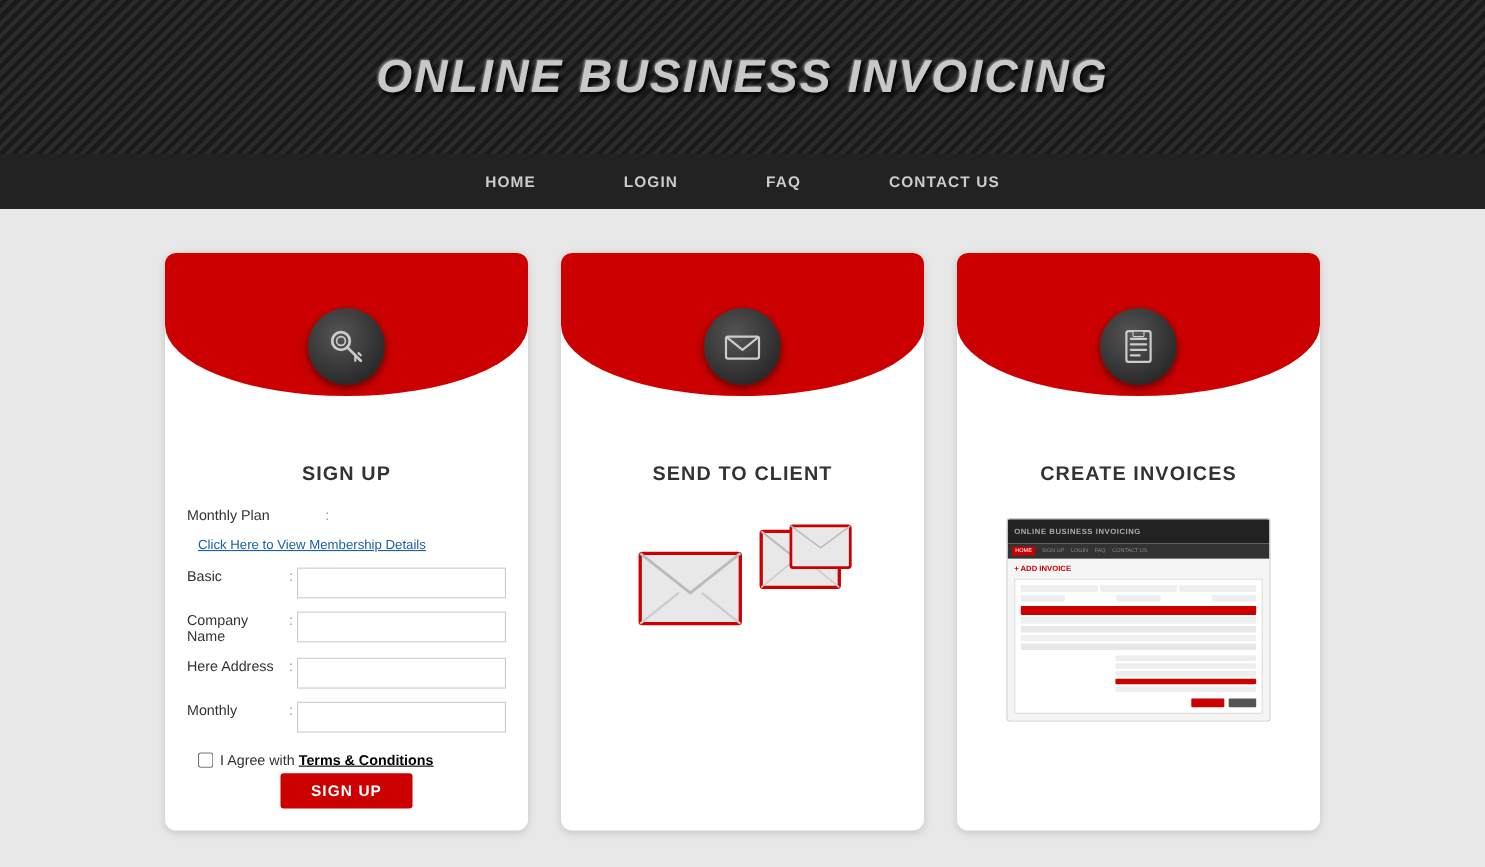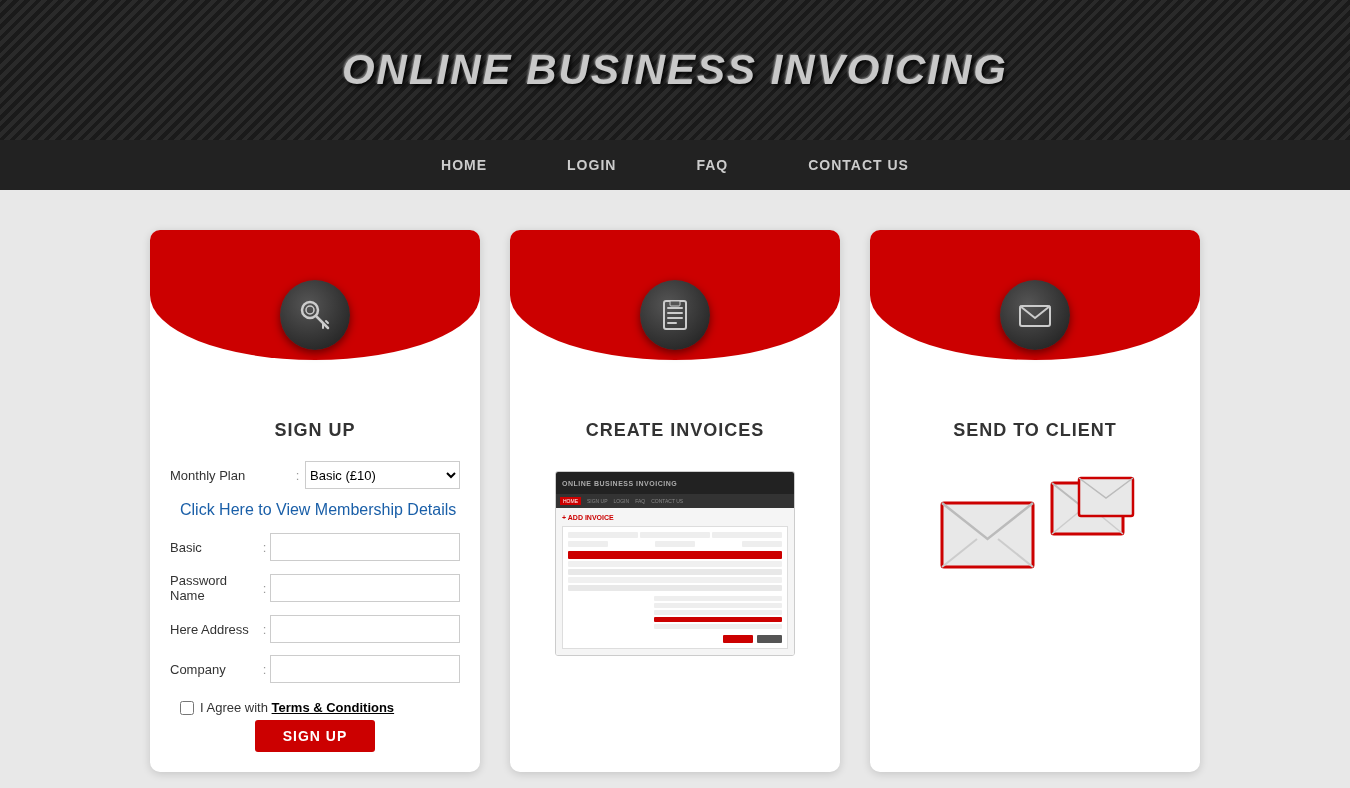--- a/index.html
+++ b/index.html
@@ -123,21 +123,21 @@
       color: #333;
       letter-spacing: 1px;
       margin-bottom: 20px;
       text-align: center;
     }
 
     
     .form-row {
       width: 100%;
       display: flex;
-      align-items: center;
+      align-items: flex-start;
       margin-bottom: 12px;
       font-size: 13px;
       color: #333;
     }
     .form-label {
       width: 120px;
       font-size: 13px;
     }
     .form-sep {
       width: 15px;
@@ -154,21 +154,22 @@
     }
     .form-select {
       flex: 1;
       height: 28px;
       border: 1px solid #ccc;
       font-size: 13px;
       background: #fff;
     }
     .membership-link {
       color: #1a5fa8;
-      font-size: 16px;
+      font-size: 12px;
+      text-decoration: underline;
       cursor: pointer;
       margin-bottom: 14px;
       align-self: flex-start;
       margin-left: 10px;
     }
     .terms-row {
       display: flex;
       align-items: center;
       font-size: 13px;
       color: #333;
@@ -341,60 +342,94 @@
           <line x1="30" y1="25" x2="32" y2="27" stroke="#ccc" stroke-width="2" stroke-linecap="round"></line>
         </svg>
       </div>
     </div>
     <div class="card-body">
       <div class="card-title">SIGN UP</div>
 
       <div class="form-row">
         <span class="form-label">Monthly Plan</span>
         <span class="form-sep">:</span>
-        <select class="form-select">
-          <option>Basic (£10)</option>
-          <option>Standard (£20)</option>
-          <option>Premium (£30)</option>
-        </select>
       </div>
 
       <a class="membership-link">Click Here to View Membership Details</a>
 
       <div class="form-row">
         <span class="form-label">Basic</span>
         <span class="form-sep">:</span>
         <input class="form-input" type="text" style="">
       </div>
 
       <div class="form-row">
-        <span class="form-label">Password Name</span>
+        <span class="form-label">Company Name</span>
         <span class="form-sep">:</span>
         <input class="form-input" type="text" style="">
       </div>
 
       <div class="form-row">
         <span class="form-label">Here Address</span>
         <span class="form-sep">:</span>
         <input class="form-input" type="email" style="">
       </div>
 
       <div class="form-row">
-        <span class="form-label">Company</span>
+        <span class="form-label">Monthly</span>
         <span class="form-sep">:</span>
         <input class="form-input" type="password" style="">
       </div>
 
       <div class="terms-row">
         <input type="checkbox" style="">
         <span>I Agree with</span>&nbsp;
         <a class="terms-link">Terms &amp; Conditions</a>
       </div>
 
       <button class="signup-btn">SIGN UP</button>
+    </div>
+  </div>
+
+  <div class="card">
+    <div class="card-top">
+      <div class="card-red-curve"></div>
+      <div class="card-icon-circle">
+
+        <svg width="38" height="38" viewBox="0 0 38 38" fill="none" xmlns="http://www.w3.org/2000/svg">
+          <rect x="4" y="10" width="30" height="20" rx="2" stroke="#ccc" stroke-width="2" fill="none"></rect>
+          <polyline points="4,10 19,22 34,10" stroke="#ccc" stroke-width="2" fill="none"></polyline>
+        </svg>
+      </div>
+    </div>
+    <div class="card-body">
+      <div class="card-title">SEND TO CLIENT</div>
+
+      <div style="display:flex;align-items:center;justify-content:center;margin-top:15px;position:relative;width:200px;height:120px;">
+
+        <svg style="position:absolute;right:10px;top:5px;" width="75" height="55" viewBox="0 0 75 55">
+          <rect x="2" y="2" width="71" height="51" rx="2" fill="#e8e8e8" stroke="#cc0000" stroke-width="3"></rect>
+          <polyline points="2,2 37.5,30 73,2" stroke="#bbb" stroke-width="2" fill="none"></polyline>
+          <line x1="2" y1="53" x2="30" y2="30" stroke="#ccc" stroke-width="1.5"></line>
+          <line x1="73" y1="53" x2="45" y2="30" stroke="#ccc" stroke-width="1.5"></line>
+        </svg>
+
+        <svg style="position:absolute;left:5px;top:25px;" width="95" height="68" viewBox="0 0 95 68">
+          <rect x="2" y="2" width="91" height="64" rx="2" fill="#e8e8e8" stroke="#cc0000" stroke-width="3"></rect>
+          <polyline points="2,2 47.5,38 93,2" stroke="#bbb" stroke-width="2.5" fill="none"></polyline>
+          <line x1="2" y1="66" x2="37" y2="38" stroke="#ccc" stroke-width="2"></line>
+          <line x1="93" y1="66" x2="58" y2="38" stroke="#ccc" stroke-width="2"></line>
+        </svg>
+
+        <svg style="position:absolute;right:0;top:0;" width="58" height="42" viewBox="0 0 58 42">
+          <rect x="2" y="2" width="54" height="38" rx="2" fill="#e8e8e8" stroke="#cc0000" stroke-width="2.5"></rect>
+          <polyline points="2,2 29,22 56,2" stroke="#bbb" stroke-width="1.5" fill="none"></polyline>
+        </svg>
+      </div>
+
     </div>
   </div>
 
   <div class="card">
     <div class="card-top">
       <div class="card-red-curve"></div>
       <div class="card-icon-circle">
 
         <svg width="36" height="36" viewBox="0 0 36 36" fill="none" xmlns="http://www.w3.org/2000/svg">
           <rect x="7" y="4" width="22" height="28" rx="2" stroke="#ccc" stroke-width="2" fill="none"></rect>
@@ -448,52 +483,13 @@
             <div class="mockup-btn-row">
               <div class="mockup-btn"></div>
               <div class="mockup-btn-cancel"></div>
             </div>
           </div>
         </div>
       </div>
     </div>
   </div>
 
-  <div class="card">
-    <div class="card-top">
-      <div class="card-red-curve"></div>
-      <div class="card-icon-circle">
-
-        <svg width="38" height="38" viewBox="0 0 38 38" fill="none" xmlns="http://www.w3.org/2000/svg">
-          <rect x="4" y="10" width="30" height="20" rx="2" stroke="#ccc" stroke-width="2" fill="none"></rect>
-          <polyline points="4,10 19,22 34,10" stroke="#ccc" stroke-width="2" fill="none"></polyline>
-        </svg>
-      </div>
-    </div>
-    <div class="card-body">
-      <div class="card-title">SEND TO CLIENT</div>
-
-      <div style="display:flex;align-items:center;justify-content:center;margin-top:15px;position:relative;width:200px;height:120px;">
-
-        <svg style="position:absolute;right:10px;top:5px;" width="75" height="55" viewBox="0 0 75 55">
-          <rect x="2" y="2" width="71" height="51" rx="2" fill="#e8e8e8" stroke="#cc0000" stroke-width="3"></rect>
-          <polyline points="2,2 37.5,30 73,2" stroke="#bbb" stroke-width="2" fill="none"></polyline>
-          <line x1="2" y1="53" x2="30" y2="30" stroke="#ccc" stroke-width="1.5"></line>
-          <line x1="73" y1="53" x2="45" y2="30" stroke="#ccc" stroke-width="1.5"></line>
-        </svg>
-
-        <svg style="position:absolute;left:5px;top:25px;" width="95" height="68" viewBox="0 0 95 68">
-          <rect x="2" y="2" width="91" height="64" rx="2" fill="#e8e8e8" stroke="#cc0000" stroke-width="3"></rect>
-          <polyline points="2,2 47.5,38 93,2" stroke="#bbb" stroke-width="2.5" fill="none"></polyline>
-          <line x1="2" y1="66" x2="37" y2="38" stroke="#ccc" stroke-width="2"></line>
-          <line x1="93" y1="66" x2="58" y2="38" stroke="#ccc" stroke-width="2"></line>
-        </svg>
-
-        <svg style="position:absolute;right:0;top:0;" width="58" height="42" viewBox="0 0 58 42">
-          <rect x="2" y="2" width="54" height="38" rx="2" fill="#e8e8e8" stroke="#cc0000" stroke-width="2.5"></rect>
-          <polyline points="2,2 29,22 56,2" stroke="#bbb" stroke-width="1.5" fill="none"></polyline>
-        </svg>
-      </div>
-
-    </div>
-  </div>
-
 </div>
 
 </body></html>

